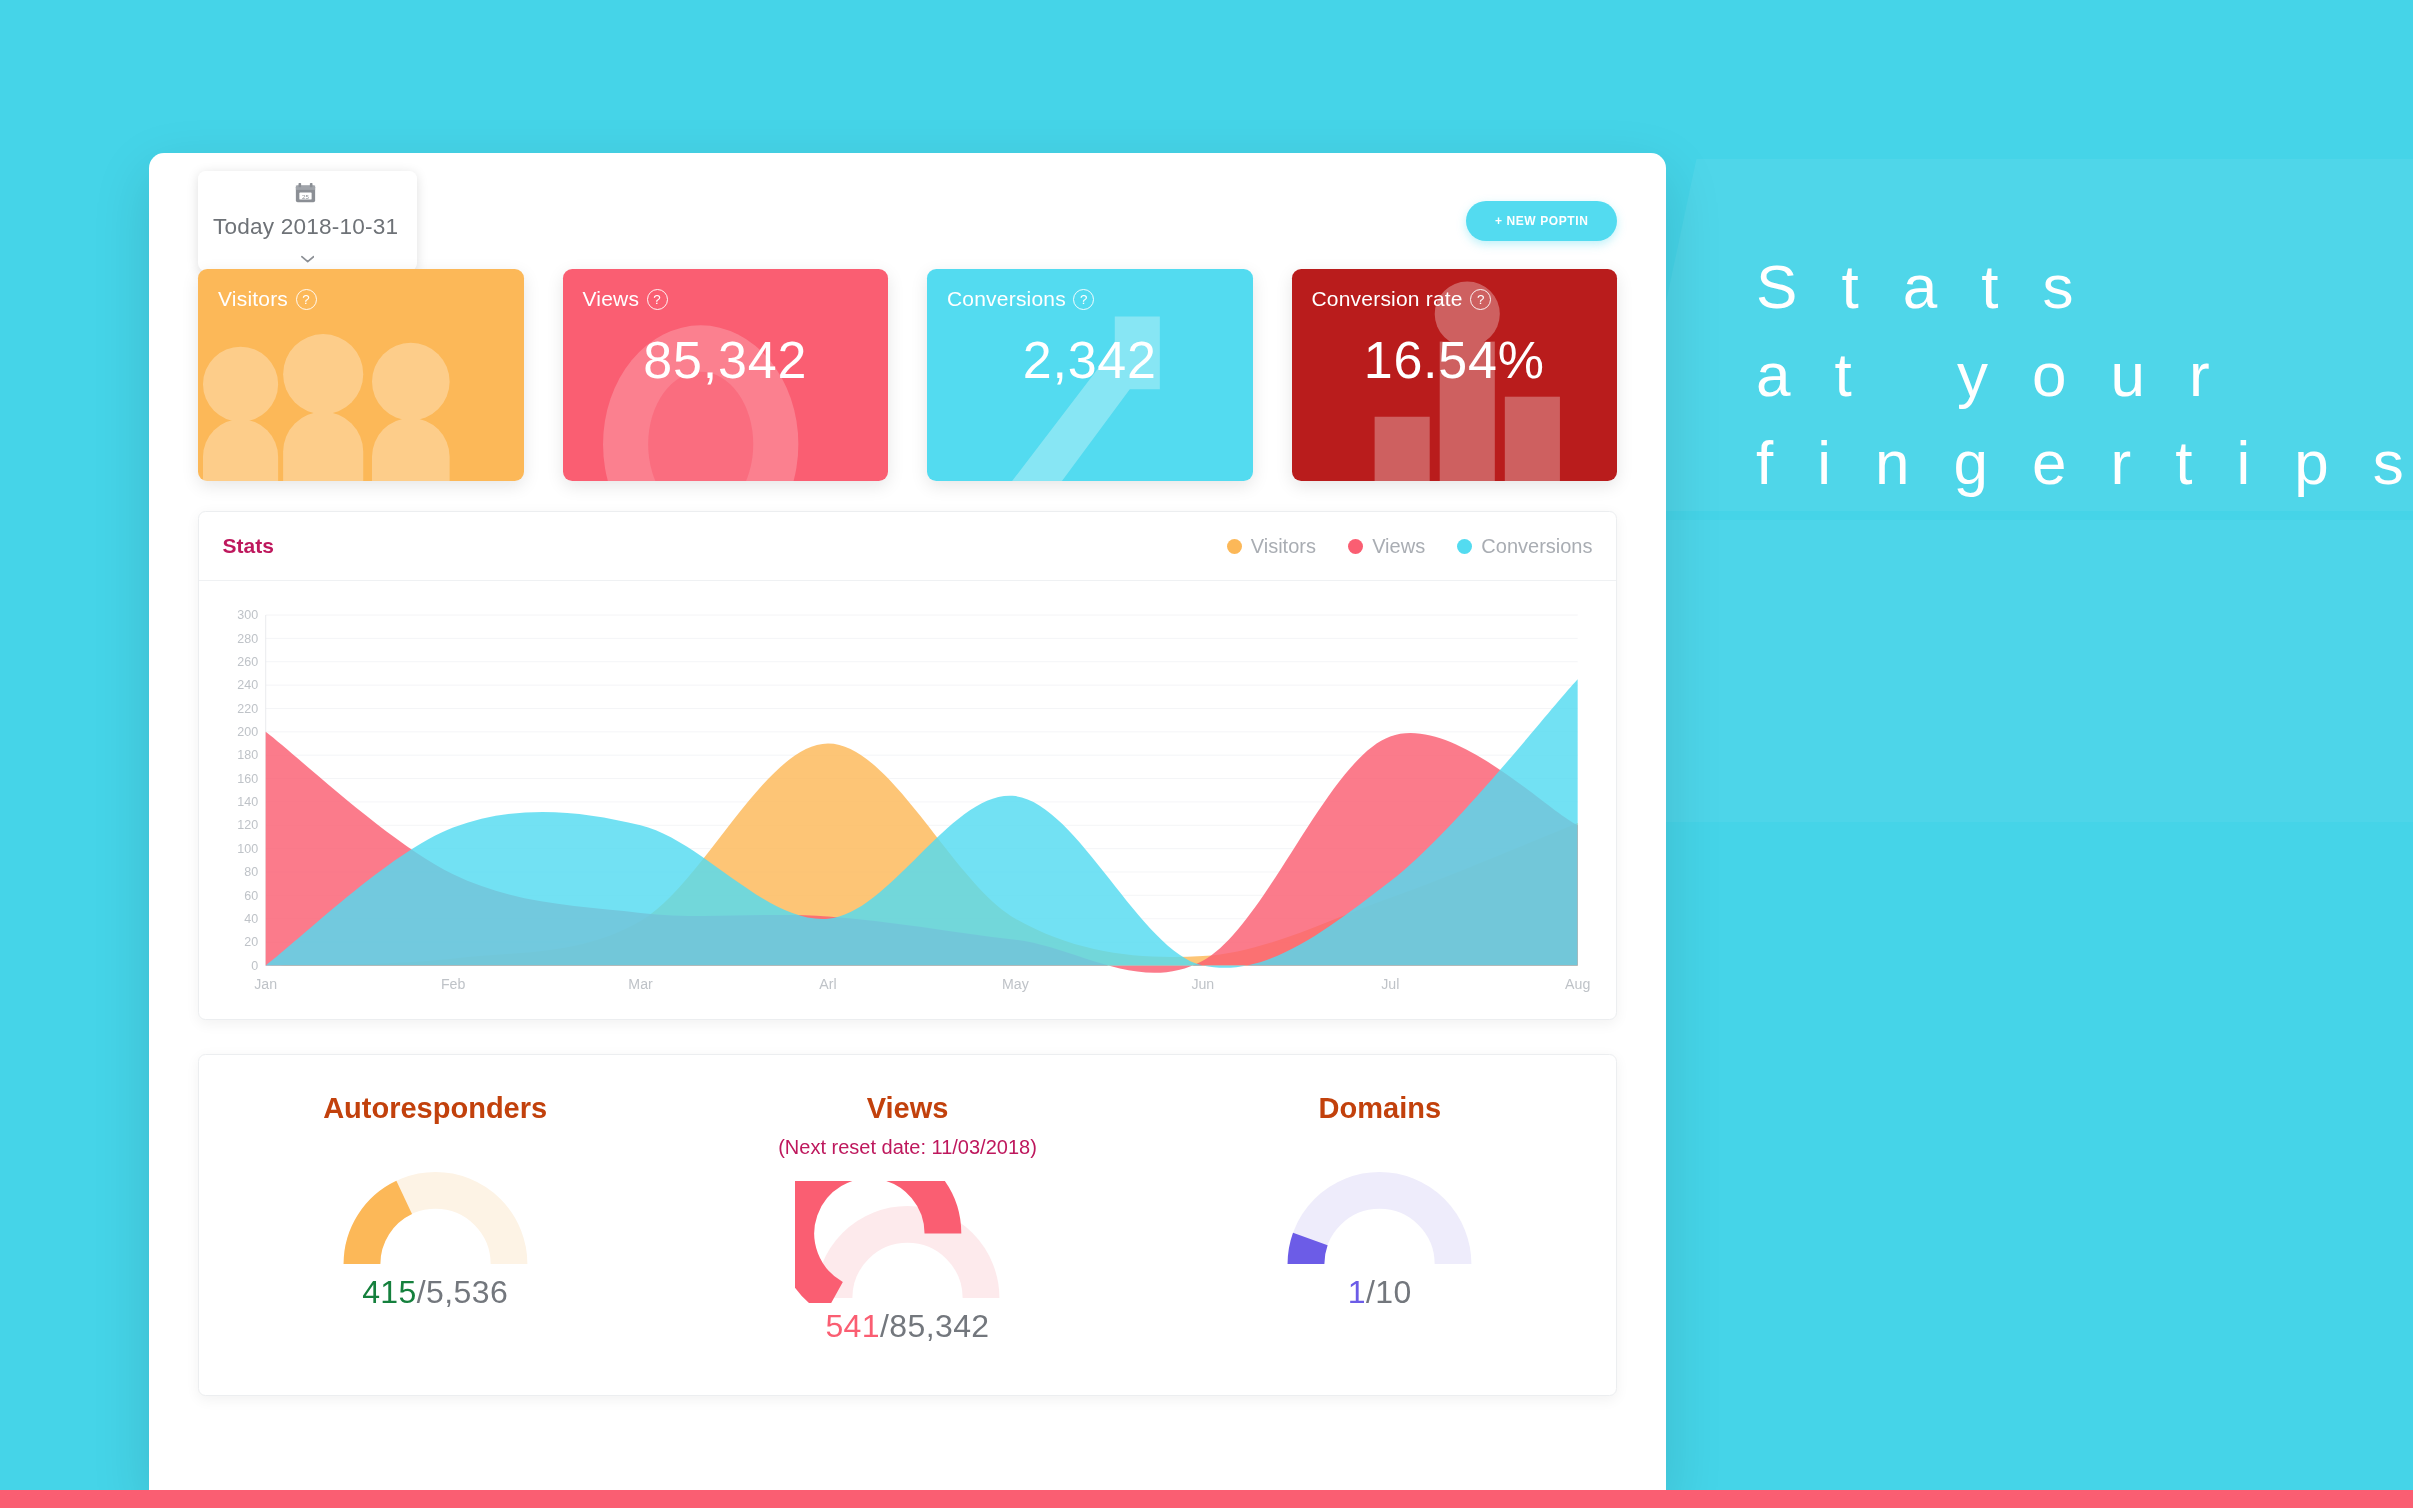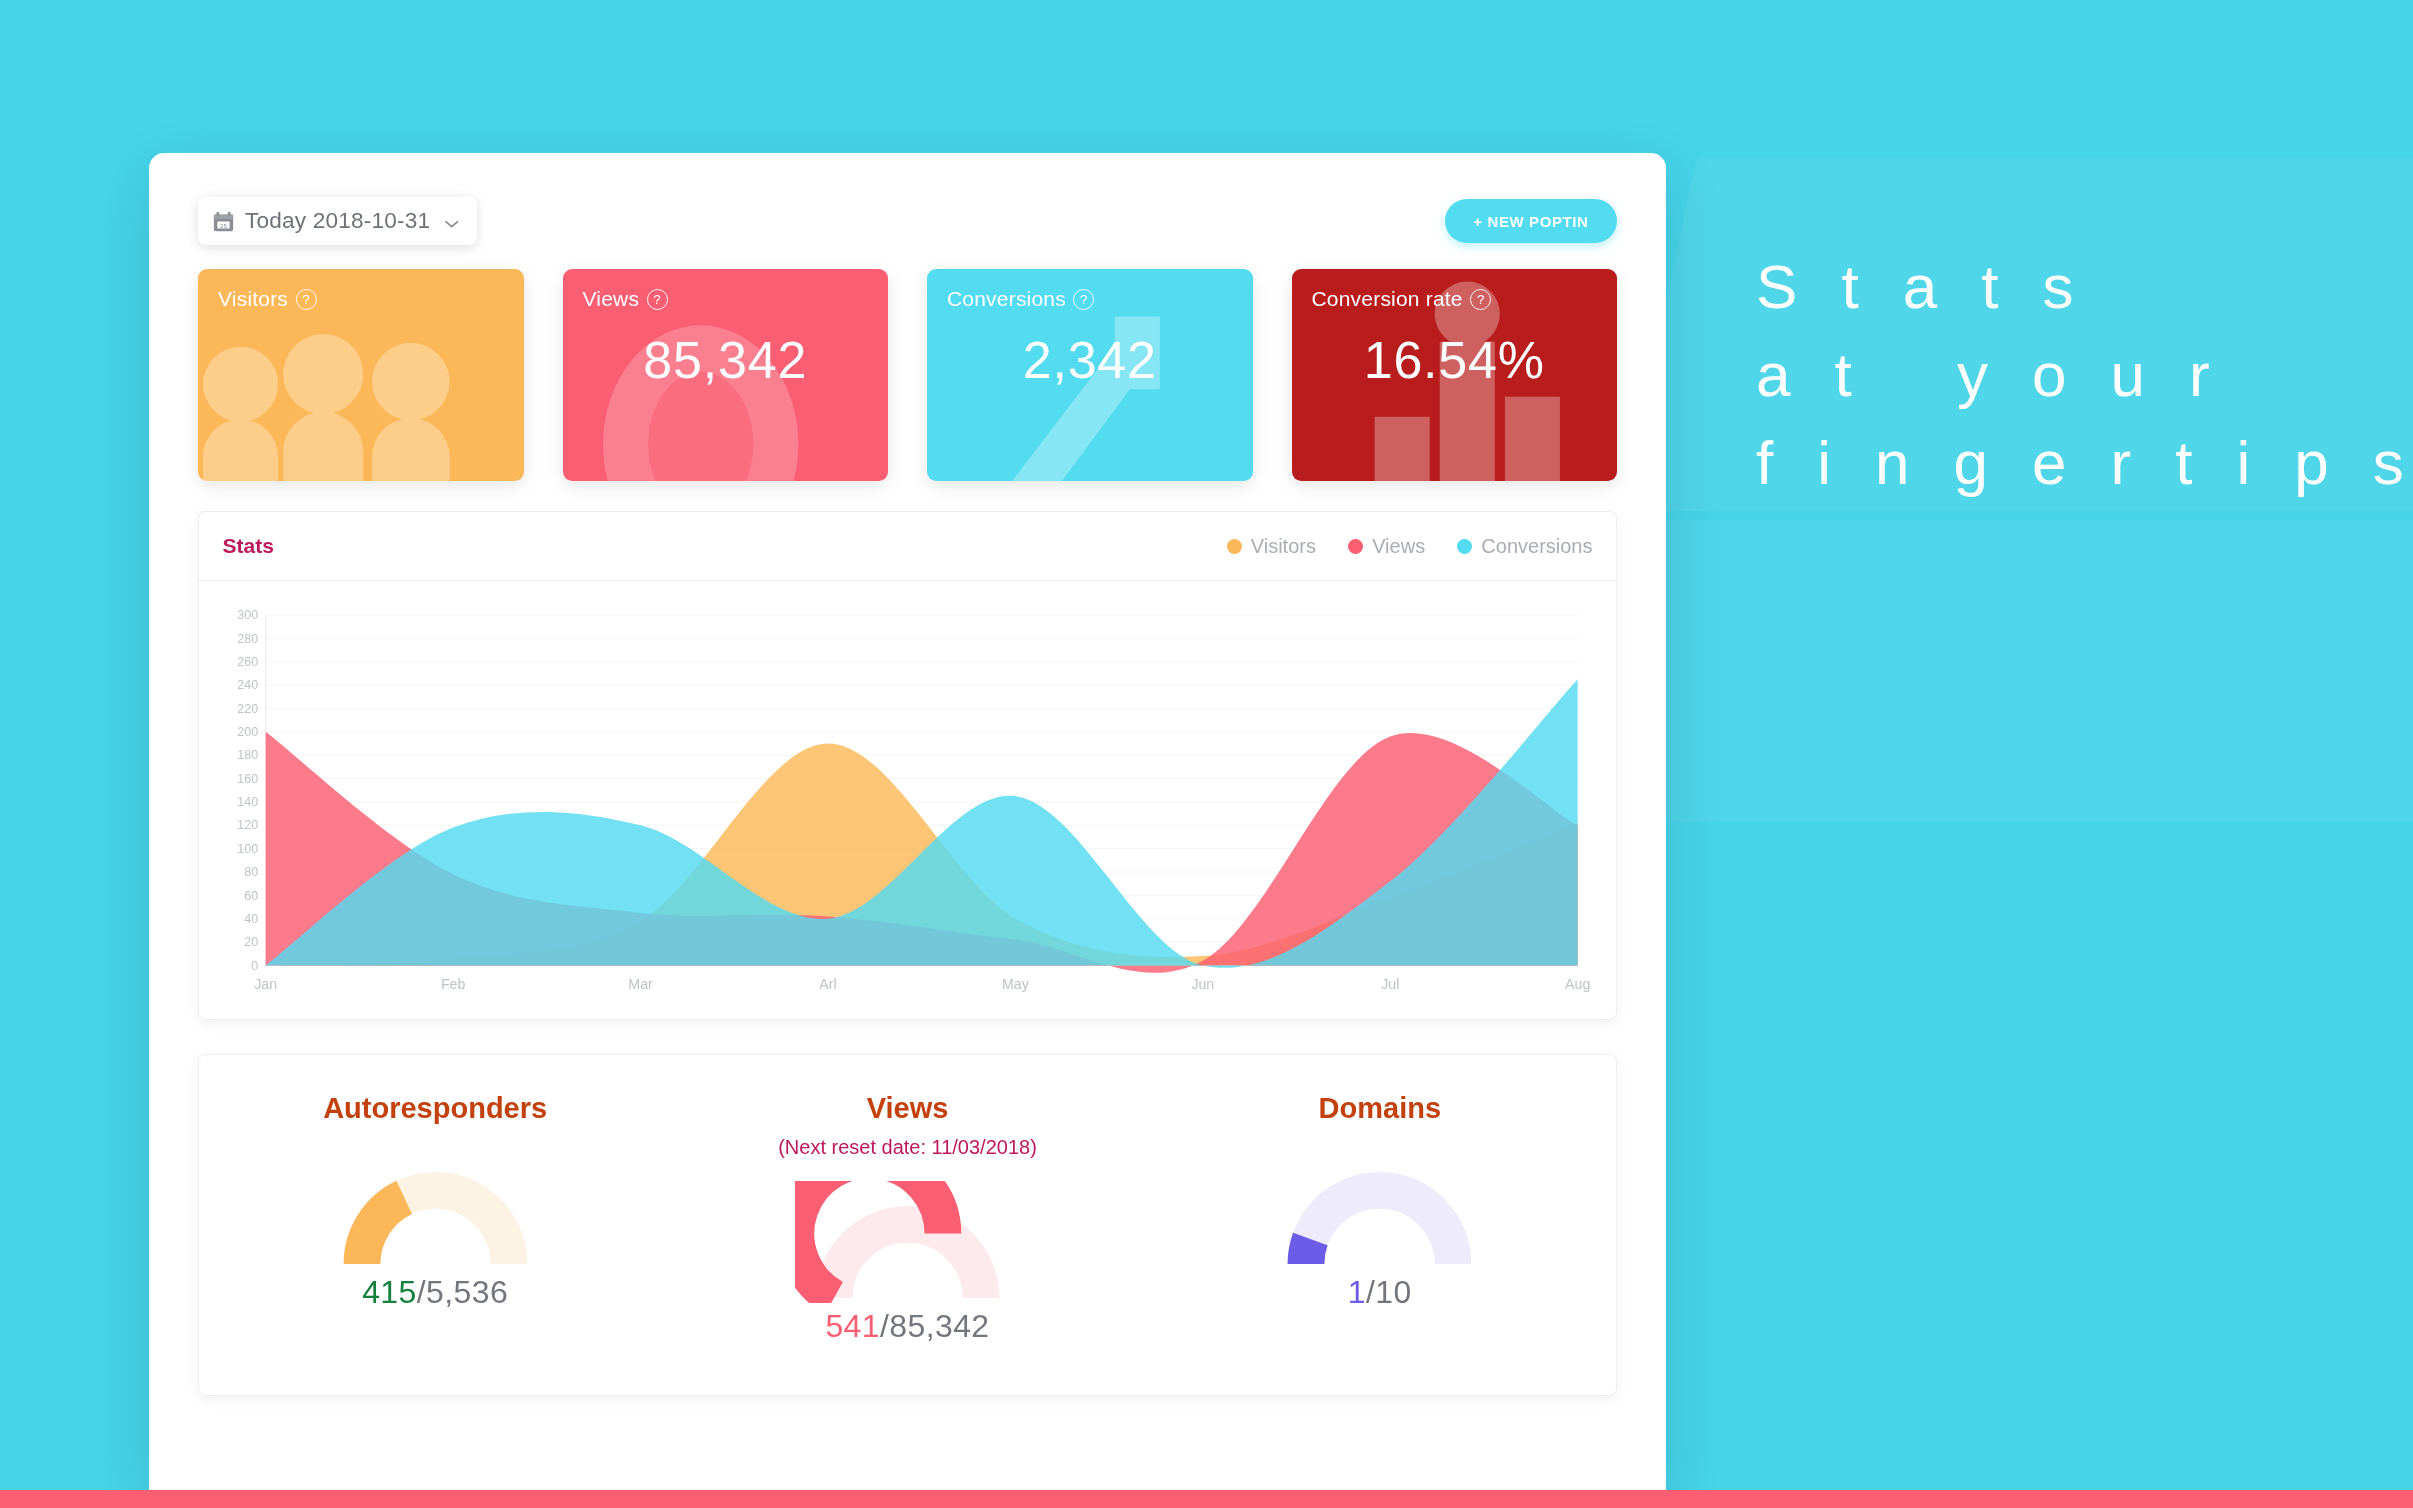--- a/index.html
+++ b/index.html
@@ -67,20 +67,21 @@
 
   .datepicker {
     display: inline-flex;
     align-items: center;
     gap: 11px;
     background: #ffffff;
     border-radius: 7.5px;
     box-shadow: 0 2.5px 11.7px rgba(0,0,0,0.13);
     padding: 11px 18.4px 11px 15px;
     cursor: pointer;
+    flex-direction: column;
   }
   .datepicker .cal {
     width: 21px; height: 21px;
     display: block;
   }
   .datepicker .dp-label {
     font-size: 22.6px;
     color: #6e7277;
     letter-spacing: 0.2px;
     white-space: nowrap;
@@ -90,21 +91,21 @@
     width: 13.4px; height: 8.4px;
     display: block;
   }
 
   .new-poptin {
     background: #53dbf0;
     color: #ffffff;
     border: none;
     border-radius: 23.5px;
     font-family: "Liberation Sans", sans-serif;
-    font-size: 15px;
+    font-size: 12px;
     font-weight: bold;
     letter-spacing: 0.6px;
     padding: 13.4px 28.5px;
     cursor: pointer;
     box-shadow: 0 3.4px 10px rgba(83,219,240,0.38);
   }
 
   
   .stat-row {
     display: flex;

